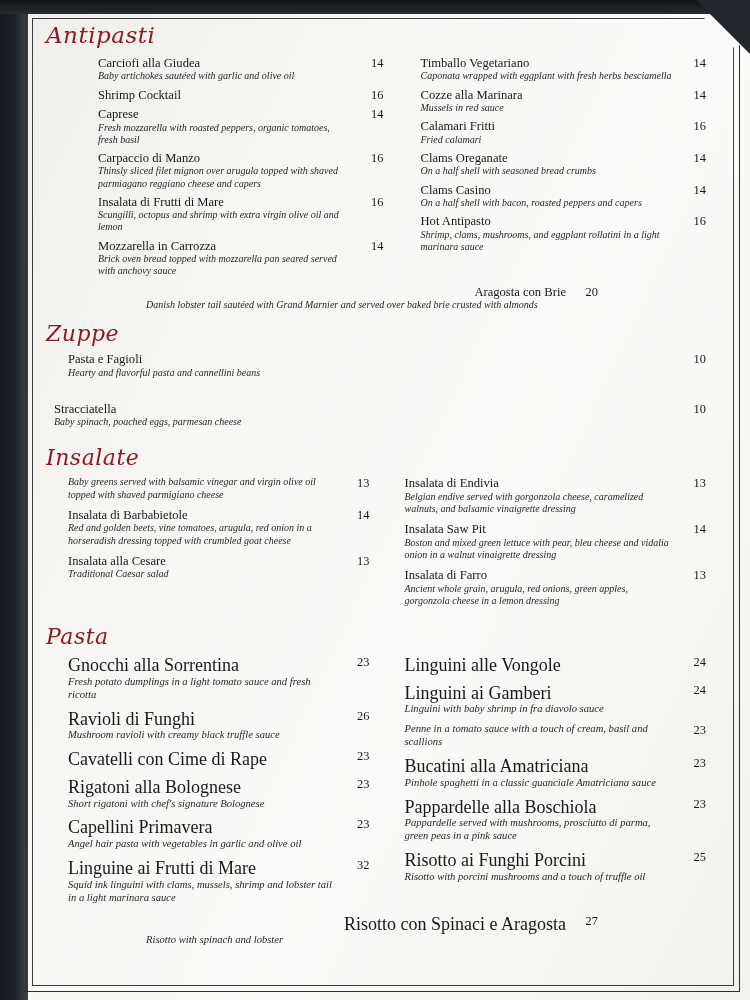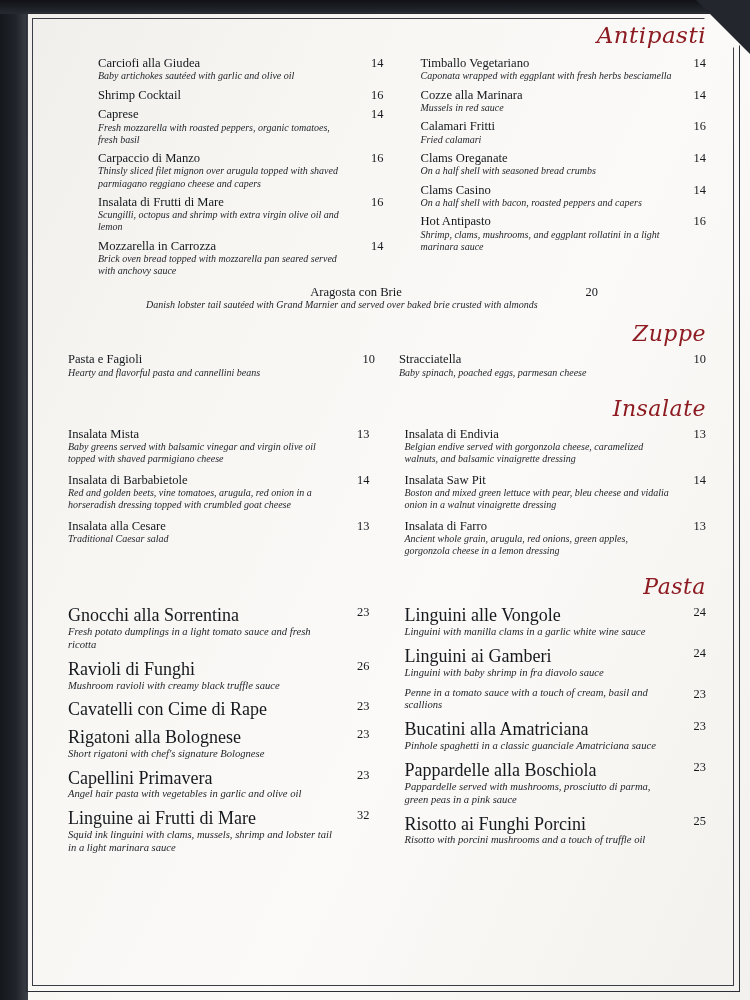--- a/index.html
+++ b/index.html
@@ -37,21 +37,21 @@
   }
   .border-inner{
     position:absolute;left:32px;top:18px;right:16px;bottom:14px;
     border:0.9px solid #3a3e44;
     clip-path:polygon(0 0, calc(100% - 30px) 0, 100% 30px, 100% 100%, 0 100%);
   }
   .content{
     position:absolute;left:46px;top:22px;width:660px;height:960px;
   }
   .section-title{
-    text-align:right;
+    text-align:left;
     font-family:"DejaVu Serif", serif;
     font-style:italic;
     color:#8d1b21;
     font-size:22px;
     letter-spacing:0.5px;
     margin:0 0 6px 0;
   }
   .cols{display:flex;gap:27px;}
   .col{flex:1;}
   .item{position:relative;margin-bottom:7px;padding-right:34px;}
@@ -63,23 +63,23 @@
     font-size:10px;color:#23262b;font-style:italic;line-height:1.22;
     font-family:"Liberation Serif", serif;
   }
   .iprice{
     position:absolute;right:0;top:0;font-size:12.4px;color:#15181c;
   }
   .center-item{
     position:relative;width:420px;margin:2px auto 0 auto;padding-right:40px;
     text-align:left;
   }
-  .center-item .iname{text-align:center;}
+  .center-item .iname{text-align:right;}
   .center-item .iprice{right:8px;}
-  .zuppe-row{display:flex;gap:16px;margin-top:2px;}
+  .zuppe-row{display:flex;gap:16px;margin-top:2px;flex-direction:column;}
   .sec{margin-bottom:10px;}
   #sec-antipasti .section-title{font-size:23px;margin-bottom:8px;}
   .tight .item{margin-bottom:5px;}
   .indent-a{padding-left:52px;}
   .indent-b{padding-left:10px;}
   .indent-c{padding-left:22px;}
   .indent-d{padding-left:8px;}
   .pasta .iname{font-size:18px;}
   .pasta .idesc{font-size:10.6px;}
 </style>
@@ -189,21 +189,20 @@
           </div>
         </div>
       </div>
     </div>
 
     <div class="sec">
       <div class="section-title">Insalate</div>
       <div class="cols">
         <div class="col indent-c">
           <div class="item">
-            <div class="iname">Insalata Mista</div>
             <div class="idesc">Baby greens served with balsamic vinegar and virgin olive oil topped with shaved parmigiano cheese</div>
             <div class="iprice">13</div>
           </div>
           <div class="item">
             <div class="iname">Insalata di Barbabietole</div>
             <div class="idesc">Red and golden beets, vine tomatoes, arugula, red onion in a horseradish dressing topped with crumbled goat cheese</div>
             <div class="iprice">14</div>
           </div>
           <div class="item">
             <div class="iname">Insalata alla Cesare</div>
@@ -261,21 +260,20 @@
           </div>
           <div class="item">
             <div class="iname">Linguine ai Frutti di Mare</div>
             <div class="idesc">Squid ink linguini with clams, mussels, shrimp and lobster tail in a light marinara sauce</div>
             <div class="iprice">32</div>
           </div>
         </div>
         <div class="col indent-d">
           <div class="item">
             <div class="iname">Linguini alle Vongole</div>
-            <div class="idesc">Linguini with manilla clams in a garlic white wine sauce</div>
             <div class="iprice">24</div>
           </div>
           <div class="item">
             <div class="iname">Linguini ai Gamberi</div>
             <div class="idesc">Linguini with baby shrimp in fra diavolo sauce</div>
             <div class="iprice">24</div>
           </div>
           <div class="item">
             <div class="idesc">Penne in a tomato sauce with a touch of cream, basil and scallions</div>
             <div class="iprice">23</div>
@@ -290,16 +288,21 @@
             <div class="idesc">Pappardelle served with mushrooms, prosciutto di parma, green peas in a pink sauce</div>
             <div class="iprice">23</div>
           </div>
           <div class="item">
             <div class="iname">Risotto ai Funghi Porcini</div>
             <div class="idesc">Risotto with porcini mushrooms and a touch of truffle oil</div>
             <div class="iprice">25</div>
           </div>
         </div>
       </div>
+      <div class="center-item">
+        <div class="iname">Risotto con Spinaci e Aragosta</div>
+        <div class="idesc">Risotto with spinach and lobster</div>
+        <div class="iprice">27</div>
+      </div>
     </div>
 
   </div>
 </div>
 
 </body></html>

